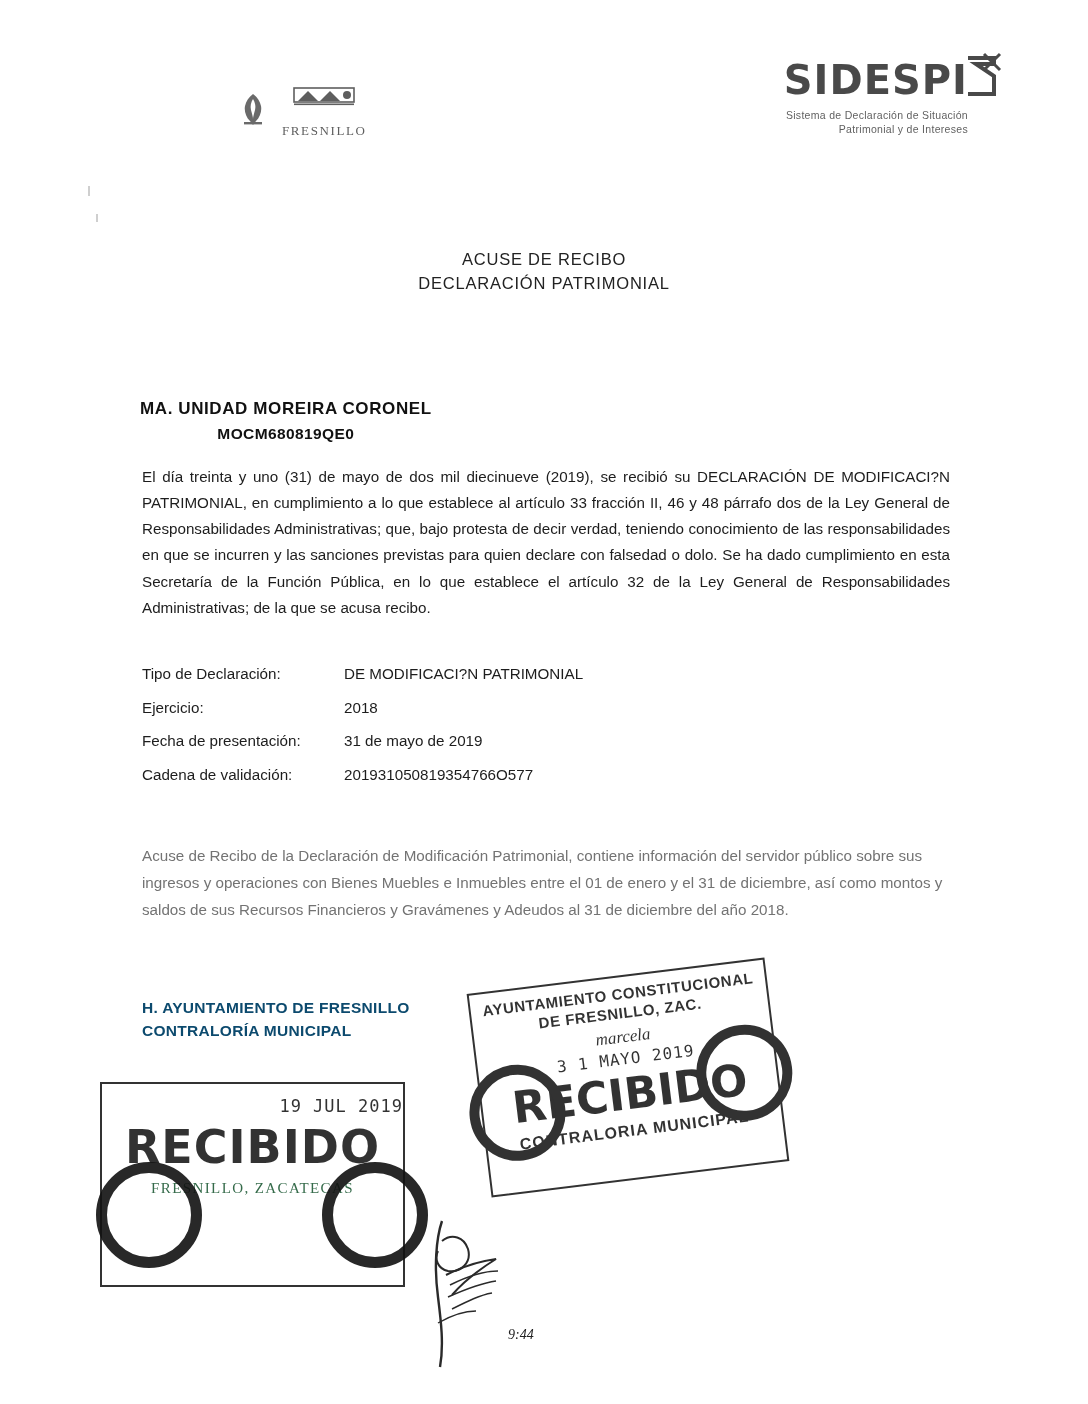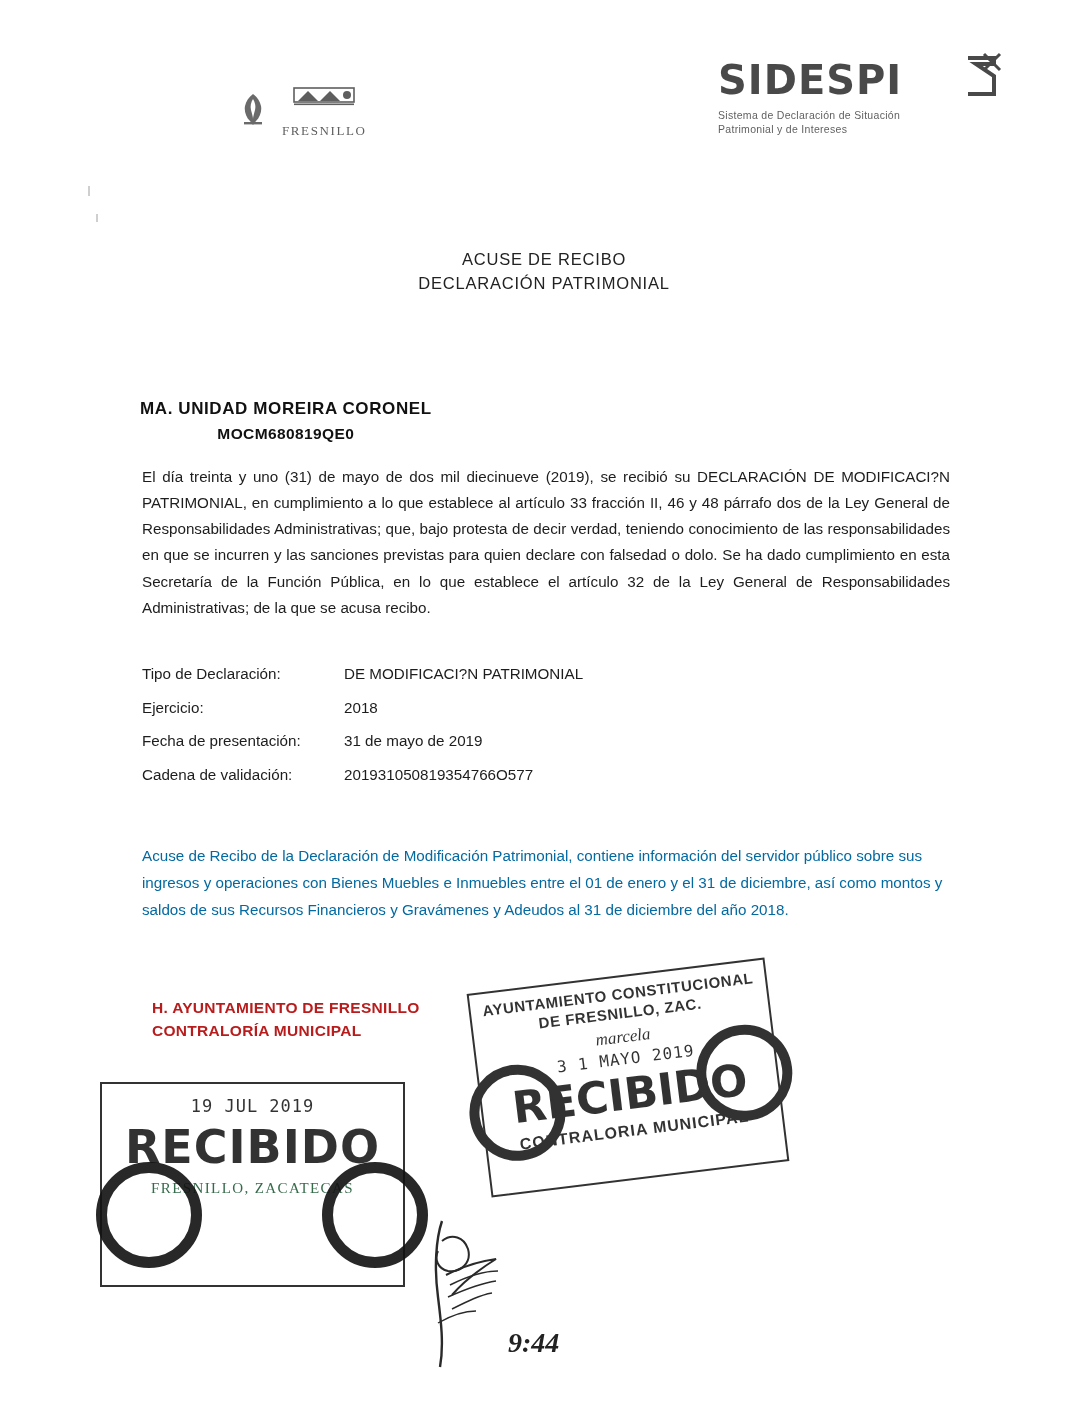--- a/index.html
+++ b/index.html
@@ -60,21 +60,21 @@
     letter-spacing: 1.6px;
     color: #3b3b3b;
     font-family: "Liberation Serif", serif;
   }
 
   .logo-right {
     position: absolute;
     right: 120px;
     top: 0px;
     width: 250px;
-    text-align: left;
+    text-align: right;
     opacity: 0.85;
   }
   .sidespi-word {
     font-family: "DejaVu Sans", sans-serif;
     font-weight: bold;
     font-size: 40px;
     letter-spacing: 1px;
     color: #2a2a2a;
     line-height: 1;
     position: relative;
@@ -160,34 +160,33 @@
 
   
   .note-par {
     position: absolute;
     top: 842px;
     left: 142px;
     width: 808px;
     font-size: 15.2px;
     line-height: 1.78;
     text-align: left;
-    color: #0369a1;
+    color: #737373;
   }
 
   
   .office {
     position: absolute;
     top: 996px;
     left: 142px;
     font-size: 15.5px;
     font-weight: bold;
     line-height: 1.5;
     letter-spacing: 0.3px;
-    color: #b91c1c;
-    margin-left: 10px;
+    color: #0c4a6e;
   }
 
   
   .stamp {
     position: absolute;
     opacity: 0.86;
   }
 
   
   .stamp-transparency {
@@ -201,21 +200,21 @@
   .stamp-transparency .st-top {
     text-align: center;
     font-family: "Liberation Serif", serif;
     font-size: 21px;
     letter-spacing: 2px;
     line-height: 1.1;
     margin-top: 8px;
     color: #111;
   }
   .stamp-transparency .st-date {
-    text-align: center;
+    text-align: right;
     font-family: "DejaVu Sans Mono", monospace;
     font-size: 17px;
     letter-spacing: 1px;
     margin-top: 12px;
     color: #111;
   }
   .stamp-transparency .st-big {
     text-align: center;
     font-family: "DejaVu Sans", sans-serif;
     font-weight: bold;
@@ -340,23 +339,22 @@
     top: 1215px;
     width: 140px;
     height: 160px;
   }
   .sig-initials {
     position: absolute;
     left: 90px;
     top: 112px;
     font-family: "Liberation Serif", serif;
     font-style: italic;
-    font-size: 28px;
+    font-size: 14px;
     color: #222;
-    font-weight: bold;
   }
 
   
   .speck {
     position: absolute;
     background: #cfcfcf;
   }
 </style>
 </head>
 <body>

